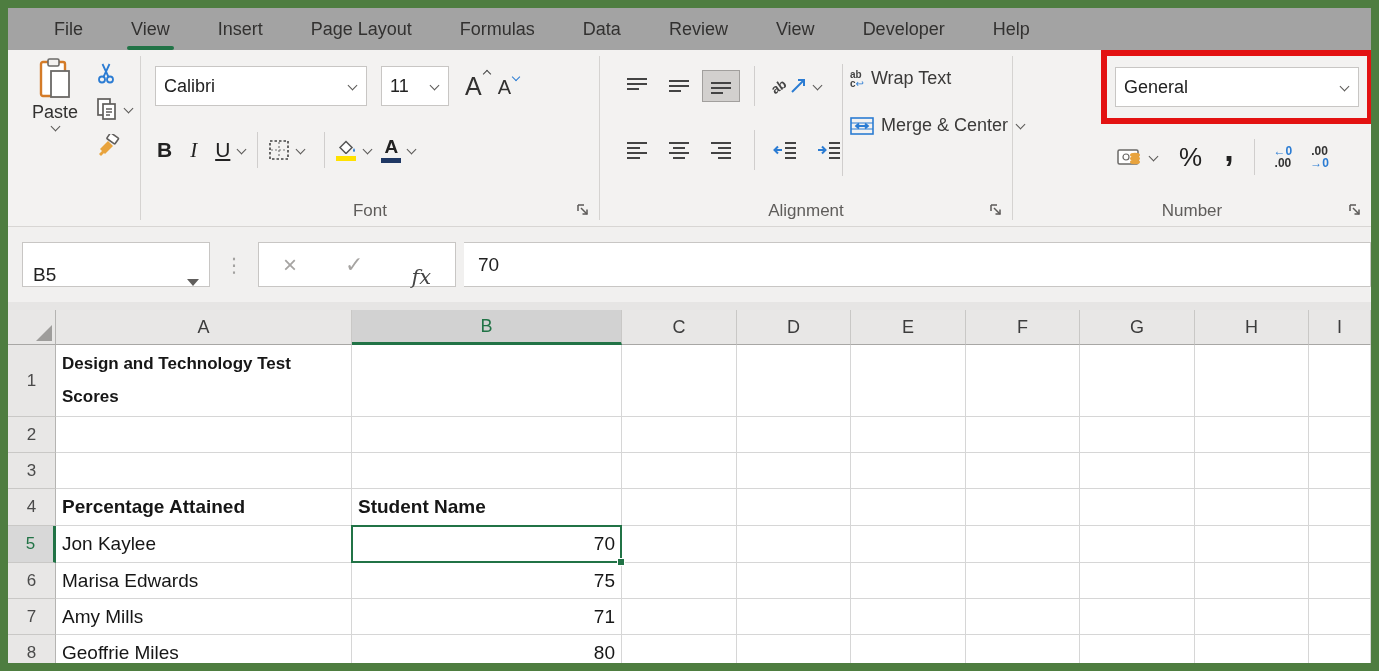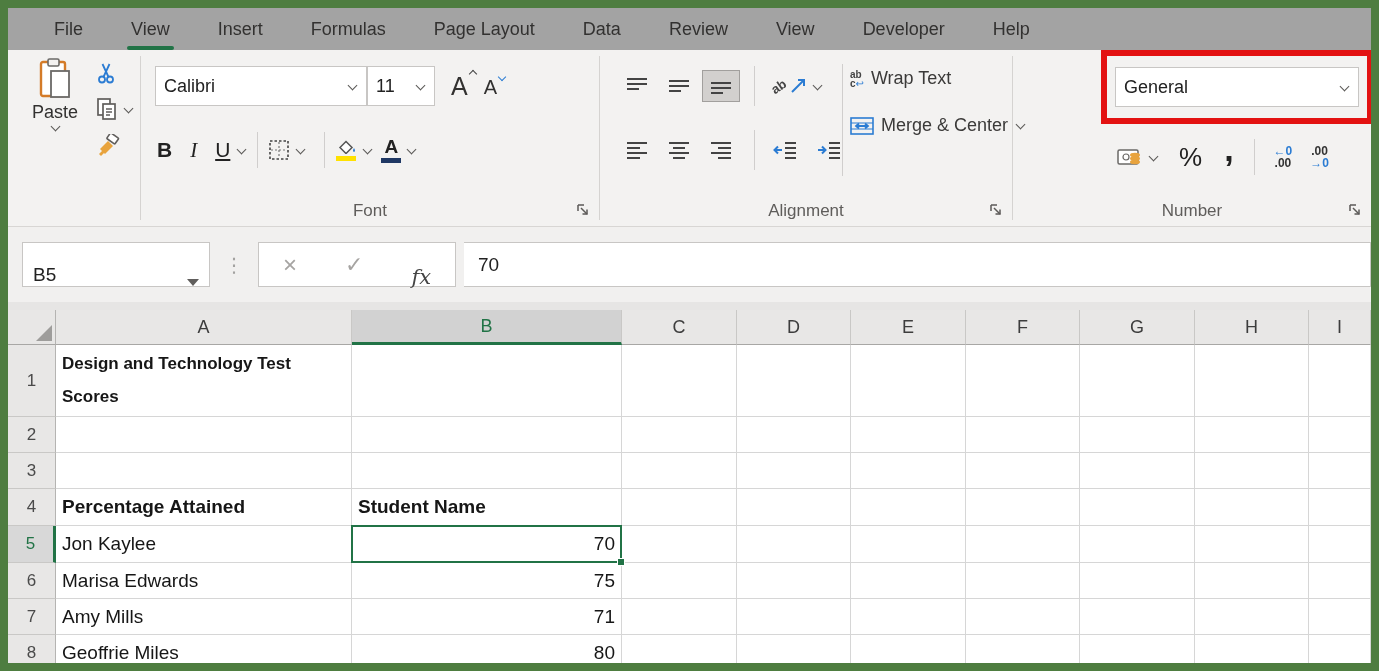--- a/index.html
+++ b/index.html
@@ -27,21 +27,21 @@
   .g-clip { width:132px; }
   .paste { position:absolute; left:18px; top:8px; width:58px; display:flex; flex-direction:column; align-items:center; cursor:pointer; }
   .paste-label { font-size:18px; color:#323130; margin-top:2px; }
   .clip-col { position:absolute; left:88px; top:12px; display:flex; flex-direction:column; gap:13px; align-items:flex-start; }
   .clip-btn { display:flex; align-items:center; gap:5px; cursor:pointer; }
   
   .g-font { width:458px; }
   .frow1 { position:absolute; left:14px; top:16px; display:flex; align-items:center; }
   .combo { background:#fff; border:1px solid #c8c6c4; height:40px; display:flex; align-items:center; padding:0 8px; font-size:18px; color:#222; cursor:pointer; }
   .combo .chev { margin-left:auto; }
-  .c-fontname { width:212px; }
+  .c-fontname { width:212px; margin-right:14px; }
   .c-fontsize { width:68px; margin-right:16px; }
   .fontgrow { display:flex; align-items:flex-start; gap:16px; }
   .Abtn { position:relative; font-size:25px; color:#323130; cursor:pointer; line-height:1; }
   .Abtn .mini { position:absolute; top:-4px; right:-10px; width:9px; height:8px; }
   .mini::before { content:""; position:absolute; left:1px; top:1px; width:5px; height:5px; border-right:1.6px solid #444; border-bottom:1.6px solid #444; }
   .mini.up::before { transform:rotate(-135deg); }
   .mini.dn::before { transform:rotate(45deg); border-color:#2b7cd3; }
   .Abtn.small { font-size:20px; margin-top:3px; }
   .frow2 { position:absolute; left:16px; top:78px; display:flex; align-items:center; height:44px; }
   .fbtn { font-size:21px; color:#222; margin-right:18px; cursor:pointer; }
@@ -114,22 +114,22 @@
 </style>
 </head>
 <body>
 
 <div class="screen">
 
   <div class="tabrow">
     <div class="tab">File</div>
     <div class="tab active">View</div>
     <div class="tab">Insert</div>
+    <div class="tab">Page Layout</div>
     <div class="tab">Formulas</div>
-    <div class="tab">Page Layout</div>
     <div class="tab">Data</div>
     <div class="tab">Review</div>
     <div class="tab">View</div>
     <div class="tab">Developer</div>
     <div class="tab">Help</div>
   </div>
 
   <div class="ribbon">
 
     <div class="rgroup g-clip">

